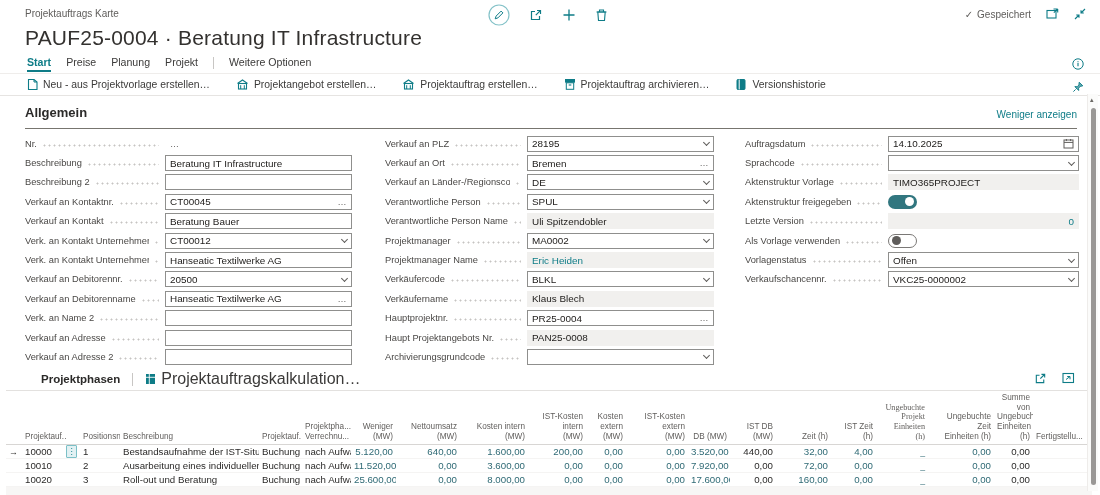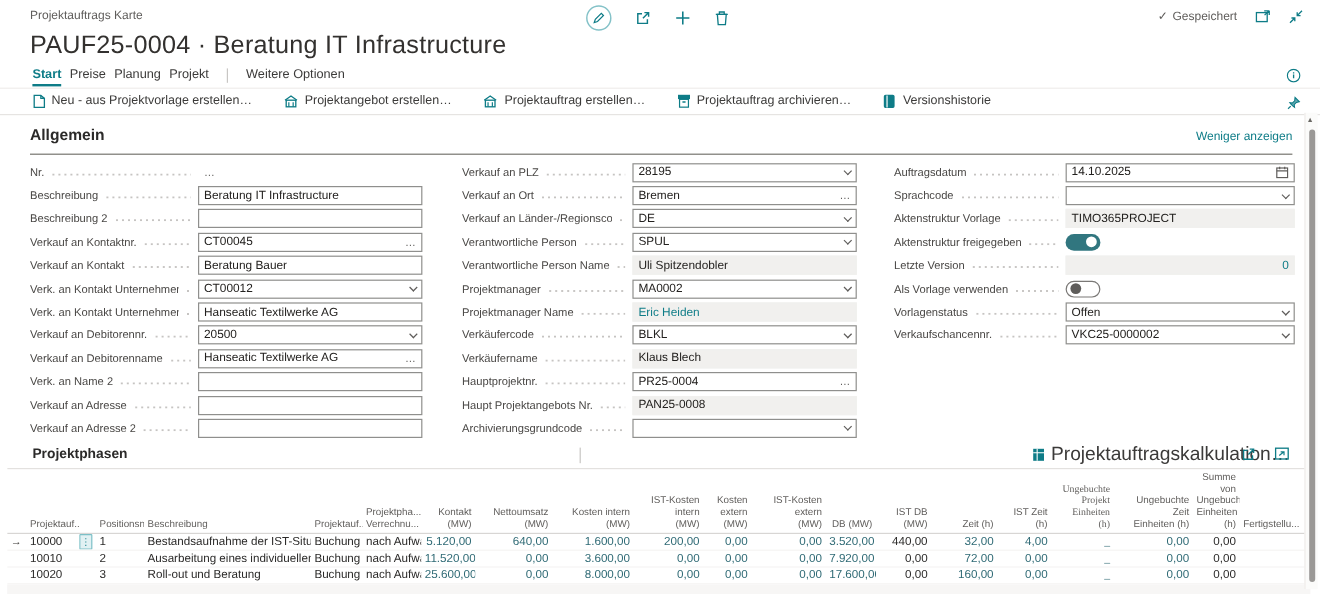--- a/index.html
+++ b/index.html
@@ -67,21 +67,21 @@
   .frow.link .val{color:var(--accent);}
   .frow.num .val{margin-left:auto; color:var(--accent);}
   .tgl{display:none; width:29px; height:14px; border-radius:8px; position:relative; cursor:pointer;}
   .frow.toggle .tgl{display:block;}
   .frow.on .tgl{background:#31767f;}
   .frow.on .tgl::after{content:""; position:absolute; right:3px; top:2.5px; width:9px; height:9px; border-radius:50%; background:#fff;}
   .frow.off .tgl{background:#fff; border:1px solid #7a7876;}
   .frow.off .tgl::after{content:""; position:absolute; left:2.5px; top:1.8px; width:9px; height:9px; border-radius:50%; background:#5f5d5b;}
 
   
-  .gridtab{display:flex; align-items:center; height:22px; margin:0 25px 0 27px; position:relative;justify-content:space-between;}
+  .gridtab{display:flex; align-items:center; height:22px; margin:0 25px 0 41px; position:relative;}
   .gtab{font-size:11.5px; font-weight:bold; color:#2b2a29; cursor:pointer;}
   .gdiv{width:1px; height:13px; background:#c8c6c4; margin:0 12px;}
   .gact{display:flex; gap:5px; align-items:center; font-size:16px; color:#3b3a39; cursor:pointer;}
   .gicons{position:absolute; right:0; top:4px; display:flex; gap:15px;}
 
   .tbl{margin-left:6px; width:1086px; overflow:hidden;}
   .thead{display:flex; align-items:flex-end; border-top:1px solid #e3e1df; border-bottom:1px solid #d8d6d4; padding:2px 0 3px; min-height:28px;}
   .th{font-size:8.2px; color:#605e5c; line-height:1.18; white-space:pre-line; overflow:hidden; padding:0 3px; flex-shrink:0; text-align:right; cursor:pointer;}
   .tr{display:flex; align-items:center; height:14px; border-bottom:1px solid #f5f4f3; cursor:pointer;}
   .td{font-size:9.7px; flex-shrink:0; padding:0 3px; white-space:nowrap; overflow:hidden; color:#2b2a29;}
@@ -162,21 +162,21 @@
         </svg>
       <svg width="12" height="12" viewBox="0 0 12 12">
           <path d="M11 1L7 5M7 2.2V5h2.8M1 11l4-4M2.2 7H5v2.8" stroke="#0e7c87" stroke-width="1.1" fill="none"></path>
         </svg>
     </span>
   </div>
 
   <div class="titlebar">PAUF25-0004 · Beratung IT Infrastructure</div>
 
   <div class="menubar">
-    <span style="display:flex;gap:7px;">
+    <span style="display:flex;gap:15px;">
 
         <span class="mtab active">Start</span>
 
         <span class="mtab">Preise</span>
 
         <span class="mtab">Planung</span>
 
         <span class="mtab">Projekt</span>
       </span>
     <span class="mdiv"></span>
@@ -650,21 +650,21 @@
 
         <span class="th">Positionsnr</span>
 
         <span class="th">Beschreibung</span>
 
         <span class="th">Projektauf...</span>
 
         <span class="th">Projektpha...
 Verrechnu...</span>
 
-        <span class="th">Kontakt (MW)</span>
+        <span class="th">Weniger (MW)</span>
 
         <span class="th">Nettoumsatz
 (MW)</span>
 
         <span class="th">Kosten intern
 (MW)</span>
 
         <span class="th">IST-Kosten intern
 (MW)</span>
 

